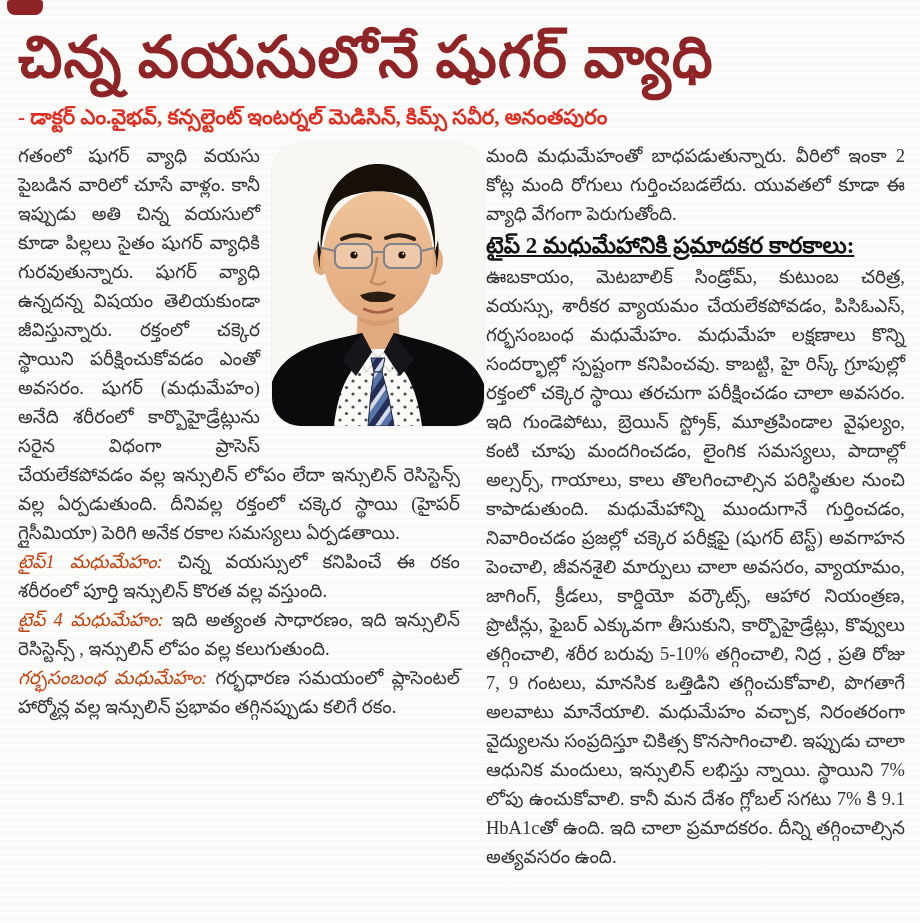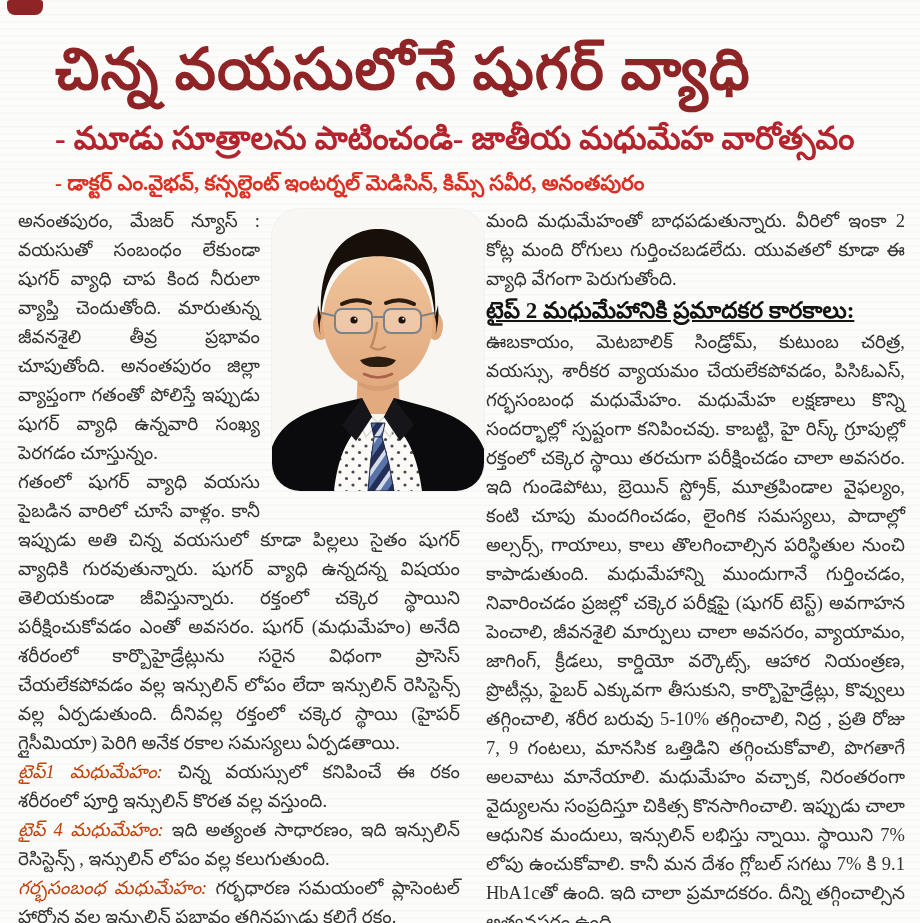--- a/index.html
+++ b/index.html
@@ -19,21 +19,21 @@
   }
 
   .corner-mark {
     position: absolute;
     left: 7px; top: 0px;
     width: 36px; height: 15px;
     background: var(--title, #8e2426);
     border-radius: 3px 3px 8px 8px;
   }
 
-  .header { padding: 32px 16px 0 18px; margin-left: 37px; }
+  .header { padding: 20px 16px 0 18px; }
 
   .headline {
     font-size: 58px;
     font-weight: bold;
     line-height: 1.3;
     color: var(--title, #8e2426);
     letter-spacing: 1px;
     white-space: nowrap;
   }
   .subheadline-1 {
@@ -94,21 +94,20 @@
     text-decoration: underline;
   }
 </style>
 </head>
 <body>
 
 <div class="corner-mark"></div>
 
 <div class="header">
   <div class="headline">చిన్న వయసులోనే షుగర్ వ్యాధి</div>
-  <div class="subheadline-1">- మూడు సూత్రాలను పాటించండి- జాతీయ మధుమేహ వారోత్సవం</div>
   <div class="subheadline-2">- డాక్టర్ ఎం.వైభవ్, కన్సల్టెంట్ ఇంటర్నల్ మెడిసిన్, కిమ్స్ సవీర, అనంతపురం</div>
 </div>
 
 <div class="columns">
 
   <div class="col col-left">
 
     <div class="photo-wrap">
       <svg viewBox="0 0 212 282" xmlns="http://www.w3.org/2000/svg">
         <defs>
@@ -173,21 +172,20 @@
         <path d="M99,214 L113,214 L110,228 L102,228 Z" fill="url(#tieStripes)" stroke="#1c2747" stroke-width="1"></path>
         <path d="M102,228 L110,228 Q118,255 122,282 L96,282 Q98,252 102,228 Z" fill="url(#tieStripes)" stroke="#1c2747" stroke-width="1"></path>
 
         <path d="M0,282 L0,238 C10,212 34,202 64,195 L90,189 L100,208 C76,222 66,248 62,282 Z" fill="#0b0b0e"></path>
         <path d="M212,282 L212,240 C202,214 178,204 148,196 L122,189 L112,208 C136,222 146,250 150,282 Z" fill="#0b0b0e"></path>
         <path d="M90,189 L100,208 L84,232 L70,216 Z" fill="#15151a"></path>
         <path d="M122,189 L112,208 L128,232 L142,216 Z" fill="#15151a"></path>
       </svg>
     </div>
 
-    <p>అనంతపురం, మేజర్ న్యూస్ : వయసుతో సంబంధం లేకుండా షుగర్ వ్యాధి చాప కింద నీరులా వ్యాప్తి చెందుతోంది. మారుతున్న జీవనశైలి తీవ్ర ప్రభావం చూపుతోంది. అనంతపురం జిల్లా వ్యాప్తంగా గతంతో పోలిస్తే ఇప్పుడు షుగర్ వ్యాధి ఉన్నవారి సంఖ్య పెరగడం చూస్తున్నం.</p>
     <p>గతంలో షుగర్ వ్యాధి వయసు పైబడిన వారిలో చూసే వాళ్లం. కానీ ఇప్పుడు అతి చిన్న వయసులో కూడా పిల్లలు సైతం షుగర్ వ్యాధికి గురవుతున్నారు. షుగర్ వ్యాధి ఉన్నదన్న విషయం తెలియకుండా జీవిస్తున్నారు. రక్తంలో చక్కెర స్థాయిని పరీక్షించుకోవడం ఎంతో అవసరం. షుగర్ (మధుమేహం) అనేది శరీరంలో కార్బొహైడ్రేట్లును సరైన విధంగా ప్రాసెస్ చేయలేకపోవడం వల్ల ఇన్సులిన్ లోపం లేదా ఇన్సులిన్ రెసిస్టెన్స్ వల్ల ఏర్పడుతుంది. దీనివల్ల రక్తంలో చక్కెర స్థాయి (హైపర్ గ్లైసీమియా) పెరిగి అనేక రకాల సమస్యలు ఏర్పడతాయి.</p>
     <p><span class="type-label">టైప్1 మధుమేహం:</span><span> చిన్న వయస్సులో కనిపించే ఈ రకం శరీరంలో పూర్తి ఇన్సులిన్ కొరత వల్ల వస్తుంది.</span></p>
     <p><span class="type-label">టైప్ 4 మధుమేహం:</span><span> ఇది అత్యంత సాధారణం, ఇది ఇన్సులిన్ రెసిస్టెన్స్ , ఇన్సులిన్ లోపం వల్ల కలుగుతుంది.</span></p>
     <p><span class="type-label">గర్భసంబంధ మధుమేహం:</span><span> గర్భధారణ సమయంలో ప్లాసెంటల్ హార్మోన్ల వల్ల ఇన్సులిన్ ప్రభావం తగ్గినప్పుడు కలిగే రకం.</span></p>
 
   </div>
 
   <div class="col col-right">
     <p>మంది మధుమేహంతో బాధపడుతున్నారు. వీరిలో ఇంకా 2 కోట్ల మంది రోగులు గుర్తించబడలేదు. యువతలో కూడా ఈ వ్యాధి వేగంగా పెరుగుతోంది.</p>
     <div class="risk-heading">టైప్ 2 మధుమేహానికి ప్రమాదకర కారకాలు:</div>

